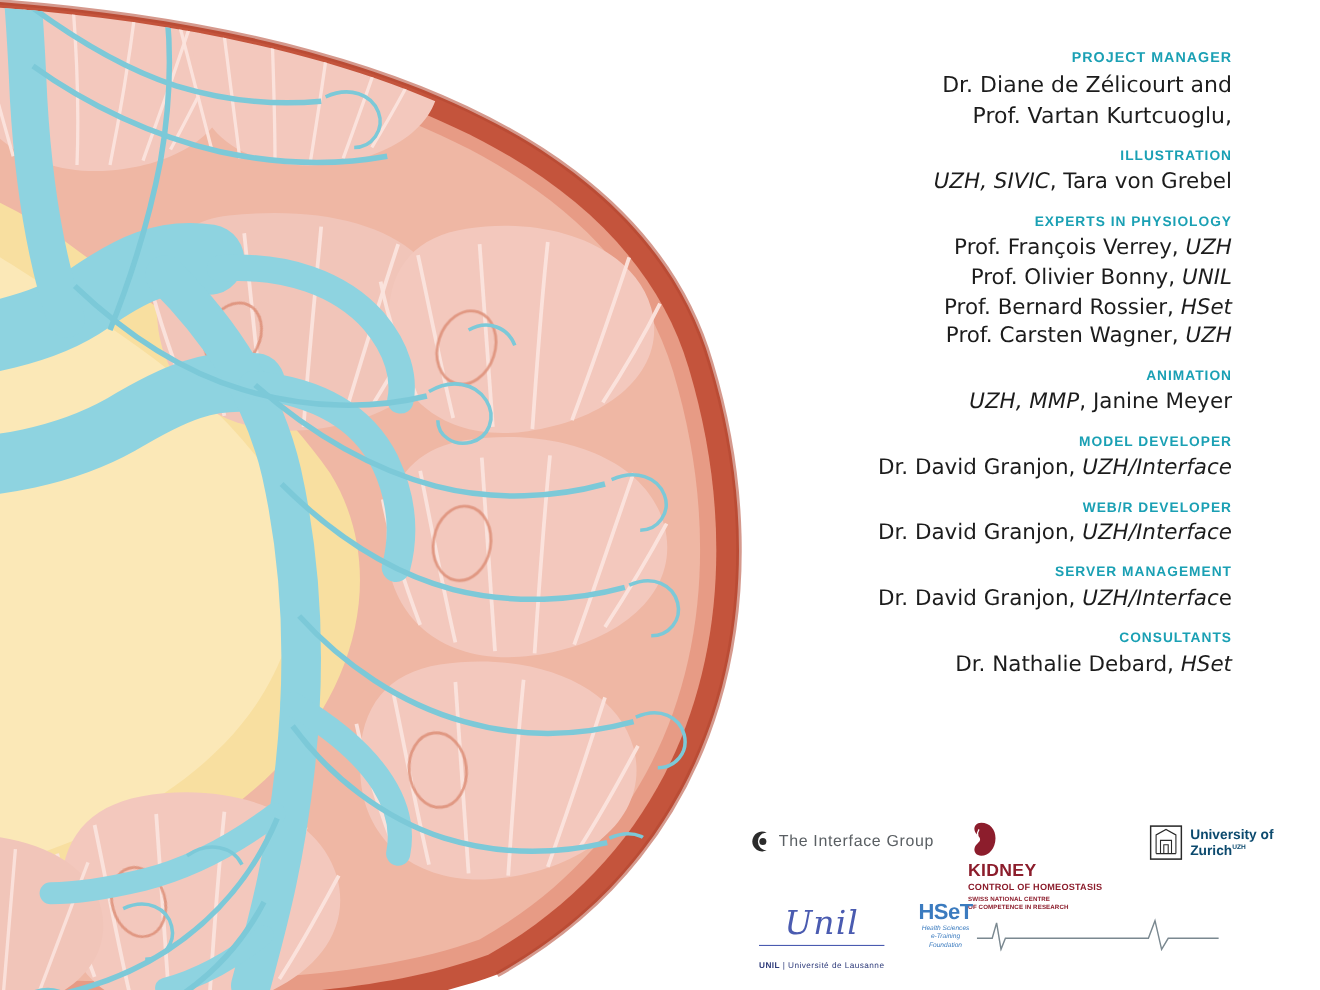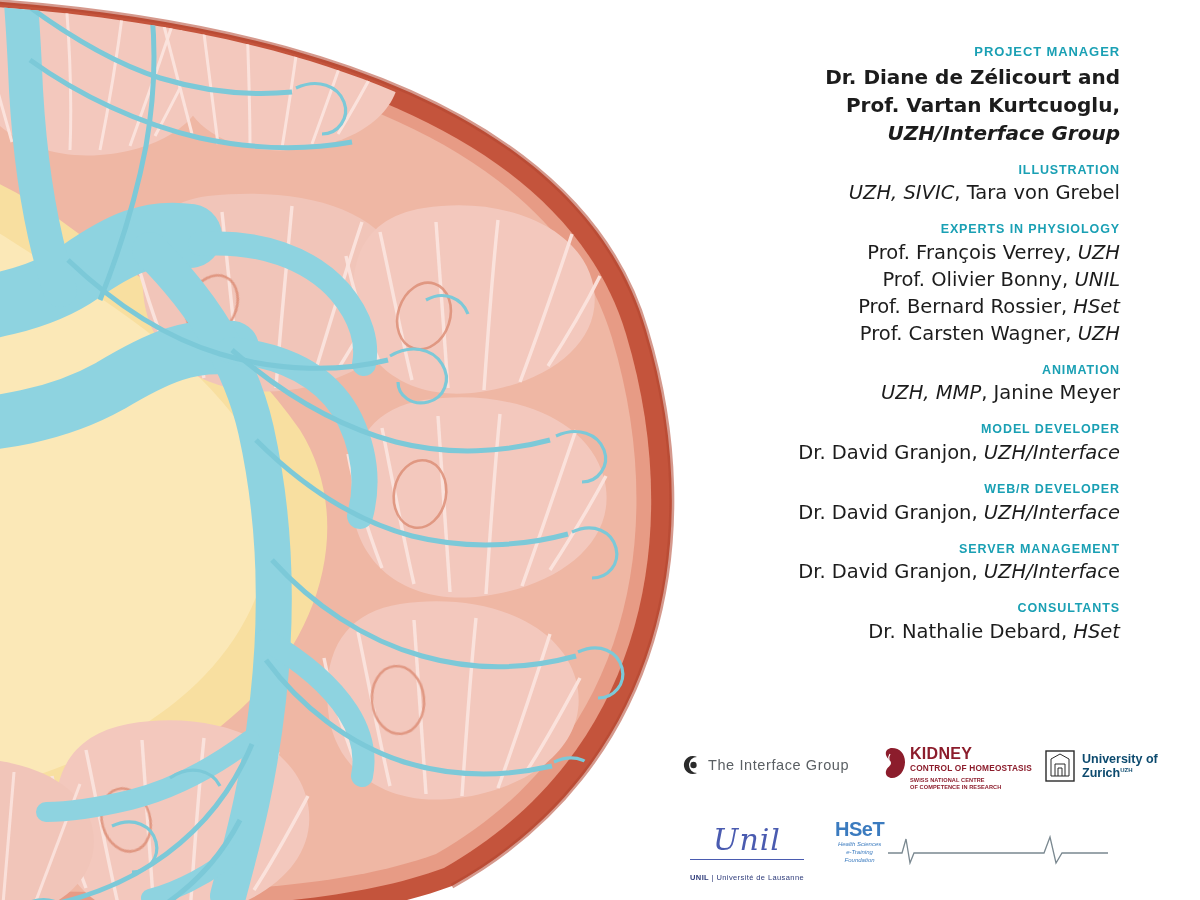--- a/index.html
+++ b/index.html
@@ -51,21 +51,21 @@
     color: #1c1c1c;
     font-size: 19.5px;
     line-height: 1.38;
     font-family: "DejaVu Sans", sans-serif;
     font-weight: 400;
   }
   .person .aff { font-style: italic; }
   .person.first { margin-top: 1px; }
 
   .block-pm .role { font-size: 13px; }
-  .block-pm .person { font-size: 20px; line-height: 1.42; font-weight: bold; }
+  .block-pm .person { font-size: 20px; line-height: 1.42; }
 
   
   .logos {
     position: absolute;
     left: 660px;
     top: 742px;
     width: 540px;
     height: 150px;
   }
   .logo-row1 {
@@ -88,20 +88,21 @@
     color: #5a5f63;
     letter-spacing: 0.6px;
     font-family: "Liberation Sans", sans-serif;
   }
   .logo-kidney {
     position: absolute;
     left: 220px; top: 4px;
     display: flex;
     align-items: flex-start;
     gap: 4px;
+    flex-direction: column;
   }
   .logo-kidney .kid-text { text-align: left; }
   .logo-kidney .k1 {
     font-size: 16px;
     font-weight: bold;
     color: #8c1d2c;
     letter-spacing: 0.3px;
     line-height: 1.05;
   }
   .logo-kidney .k2 {
@@ -375,21 +376,20 @@
     </g>
   </svg>
 </div>
 
 <div class="credits">
 
   <div class="credit-block block-pm">
     <div class="role">PROJECT MANAGER</div>
     <div class="person first"><span>Dr. Diane de Zélicourt and</span></div>
     <div class="person"><span>Prof. Vartan Kurtcuoglu,</span></div>
-    <div class="person"><span class="aff">UZH/Interface Group</span></div>
   </div>
 
   <div class="credit-block">
     <div class="role">ILLUSTRATION</div>
     <div class="person first"><span class="aff">UZH, SIVIC</span><span>, Tara von Grebel</span></div>
   </div>
 
   <div class="credit-block">
     <div class="role">EXPERTS IN PHYSIOLOGY</div>
     <div class="person first"><span>Prof. François Verrey, </span><span class="aff">UZH</span></div>

